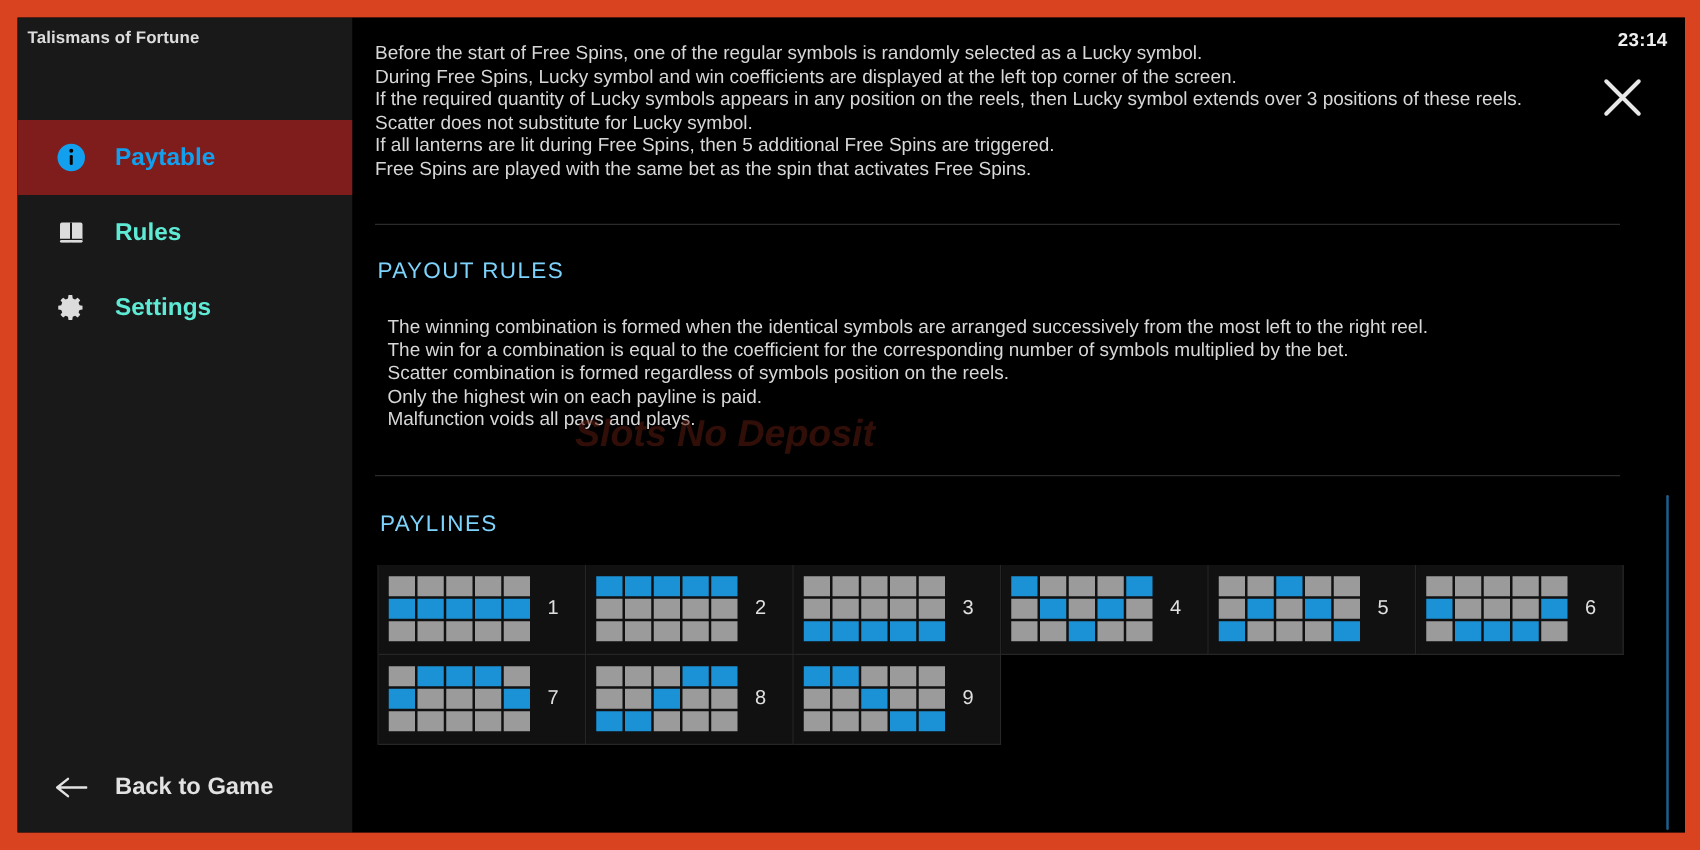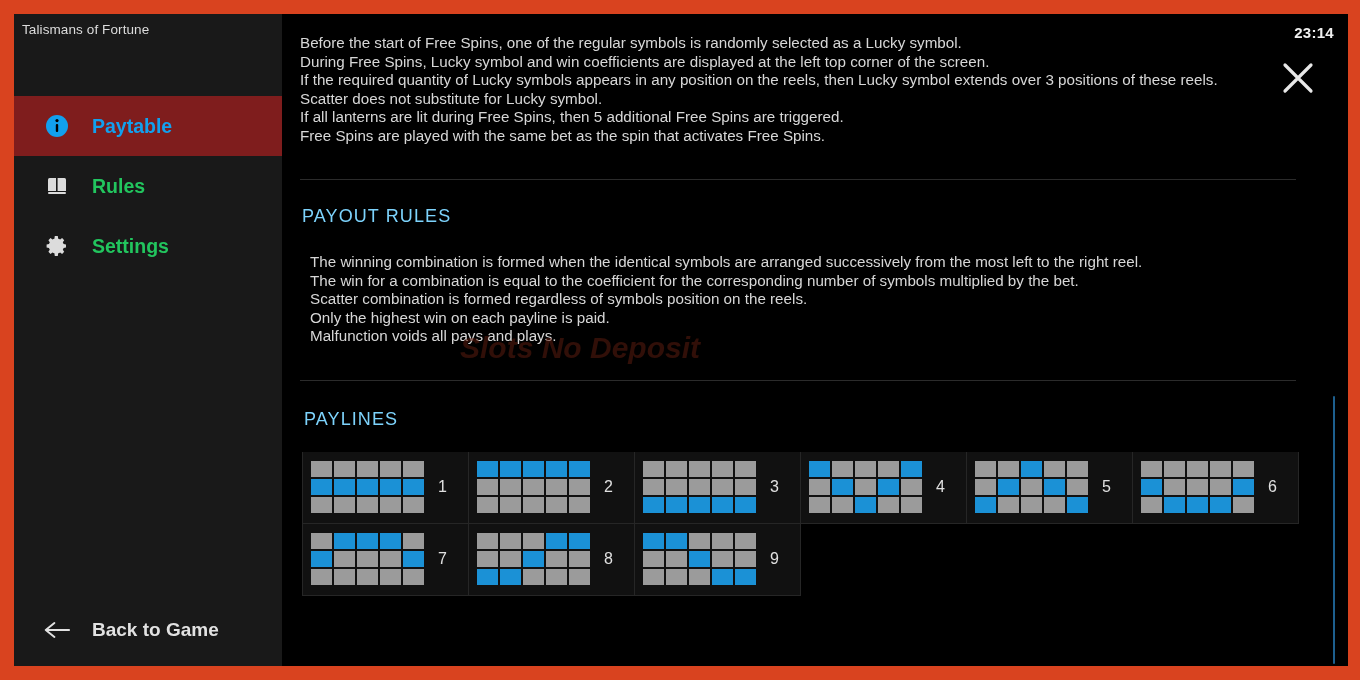--- a/index.html
+++ b/index.html
@@ -29,32 +29,32 @@
     min-width: 268px;
     height: 100%;
     background: #191919;
     display: flex;
     flex-direction: column;
     position: relative;
   }
   #game-title {
     color: #dcdcdc;
     font-size: 13.5px;
-    font-weight: normal;
+    font-weight: bold;
     padding: 8px 0 0 8px;
     letter-spacing: .1px;
     height: 82px;
   }
   .nav-item {
     height: 60px;
     display: flex;
     align-items: center;
     padding-left: 30px;
     gap: 22px;
-    color: #22c55e;
+    color: #5eead4;
     font-size: 19.5px;
     font-weight: bold;
     cursor: pointer;
     background: transparent;
   }
   .nav-item.active {
     background: #7f1d1d;
     color: #12a0ee;
   }
   .nav-ico {

